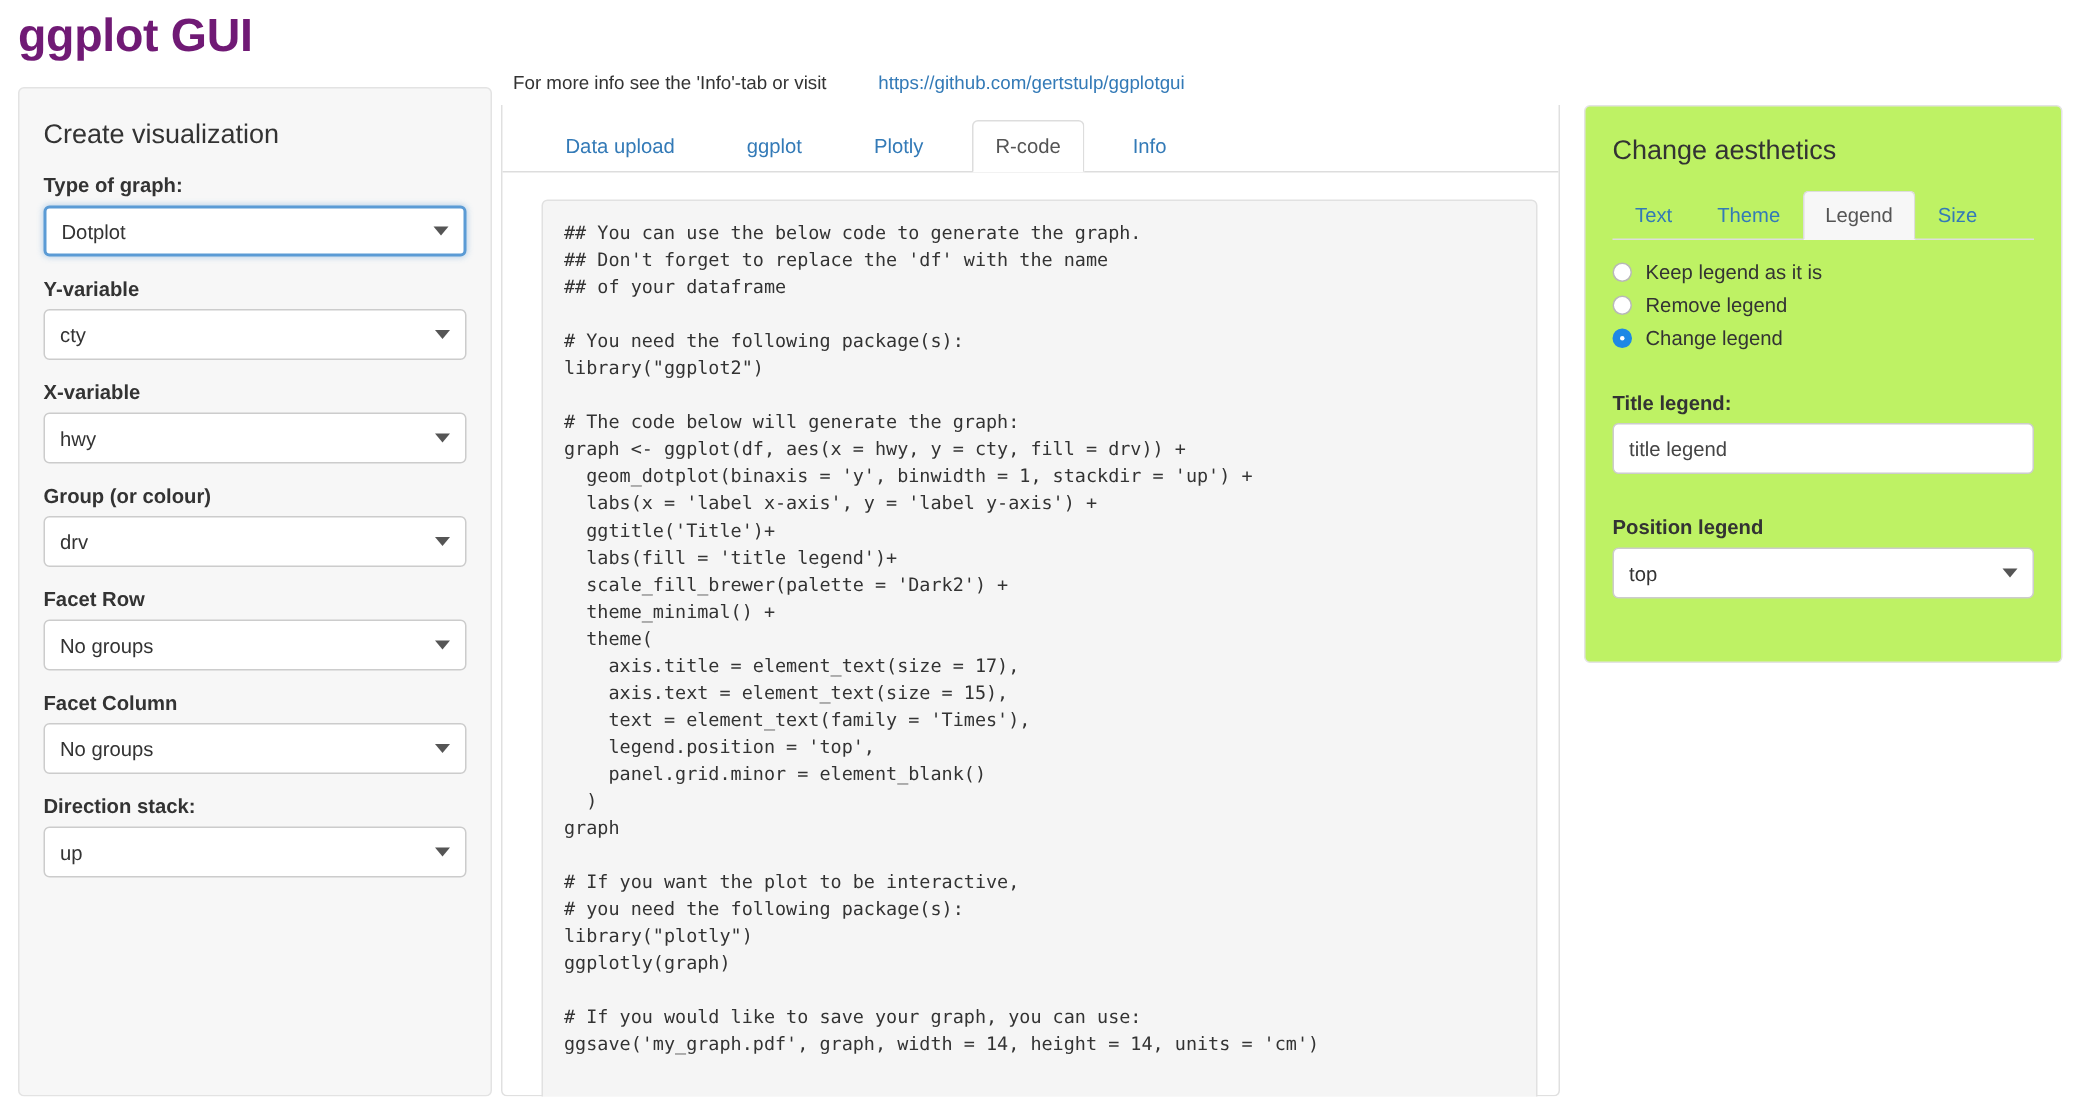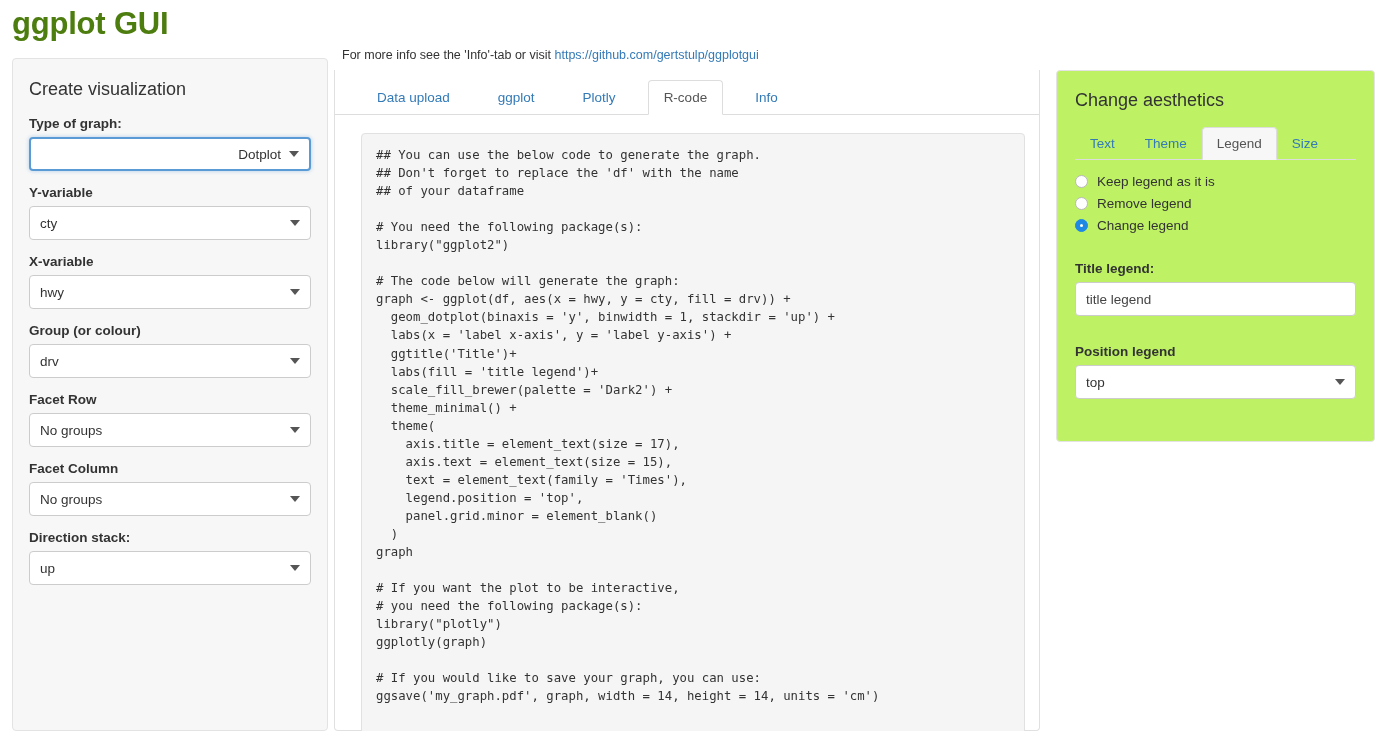--- a/index.html
+++ b/index.html
@@ -11,21 +11,21 @@
   }
   #app {
     position: relative;
     width: 1387px;
     height: 731px;
     overflow: hidden;
   }
   .page-title {
     font-size: 31px;
     font-weight: bold;
-    color: #4d7c0f;
+    color: #701a75;
     margin: 6px 0 0 12px;
     letter-spacing: -0.2px;
   }
 
   
   .sidebar {
     position: absolute;
     left: 12px;
     top: 58px;
     width: 316px;
@@ -58,21 +58,20 @@
     box-sizing: border-box;
     font-size: 13.5px;
     color: #333;
     display: flex;
     align-items: center;
     padding: 0 28px 0 10px;
   }
   .select-box.focused {
     border: 2px solid #5b9bd5;
     box-shadow: 0 0 4px rgba(91,155,213,0.45);
-    justify-content: flex-end;
   }
   .caret {
     position: absolute;
     right: 10px;
     top: 50%;
     margin-top: -3px;
     width: 0;
     height: 0;
     border-left: 5px solid transparent;
     border-right: 5px solid transparent;
@@ -81,21 +80,21 @@
   .text-box { color: #444; }
 
   
   .info-line {
     position: absolute;
     left: 342px;
     top: 48px;
     font-size: 12.5px;
     color: #333;
   }
-  .info-line a { color: #337ab7; text-decoration: none; }
+  .info-line a { color: #337ab7; text-decoration: none; margin-left: 31px; }
 
   .center-panel {
     position: absolute;
     left: 334px;
     top: 70px;
     width: 706px;
     height: 661px;
     background: #fff;
     border: 1px solid #e0e0e0;
     border-top: none;

